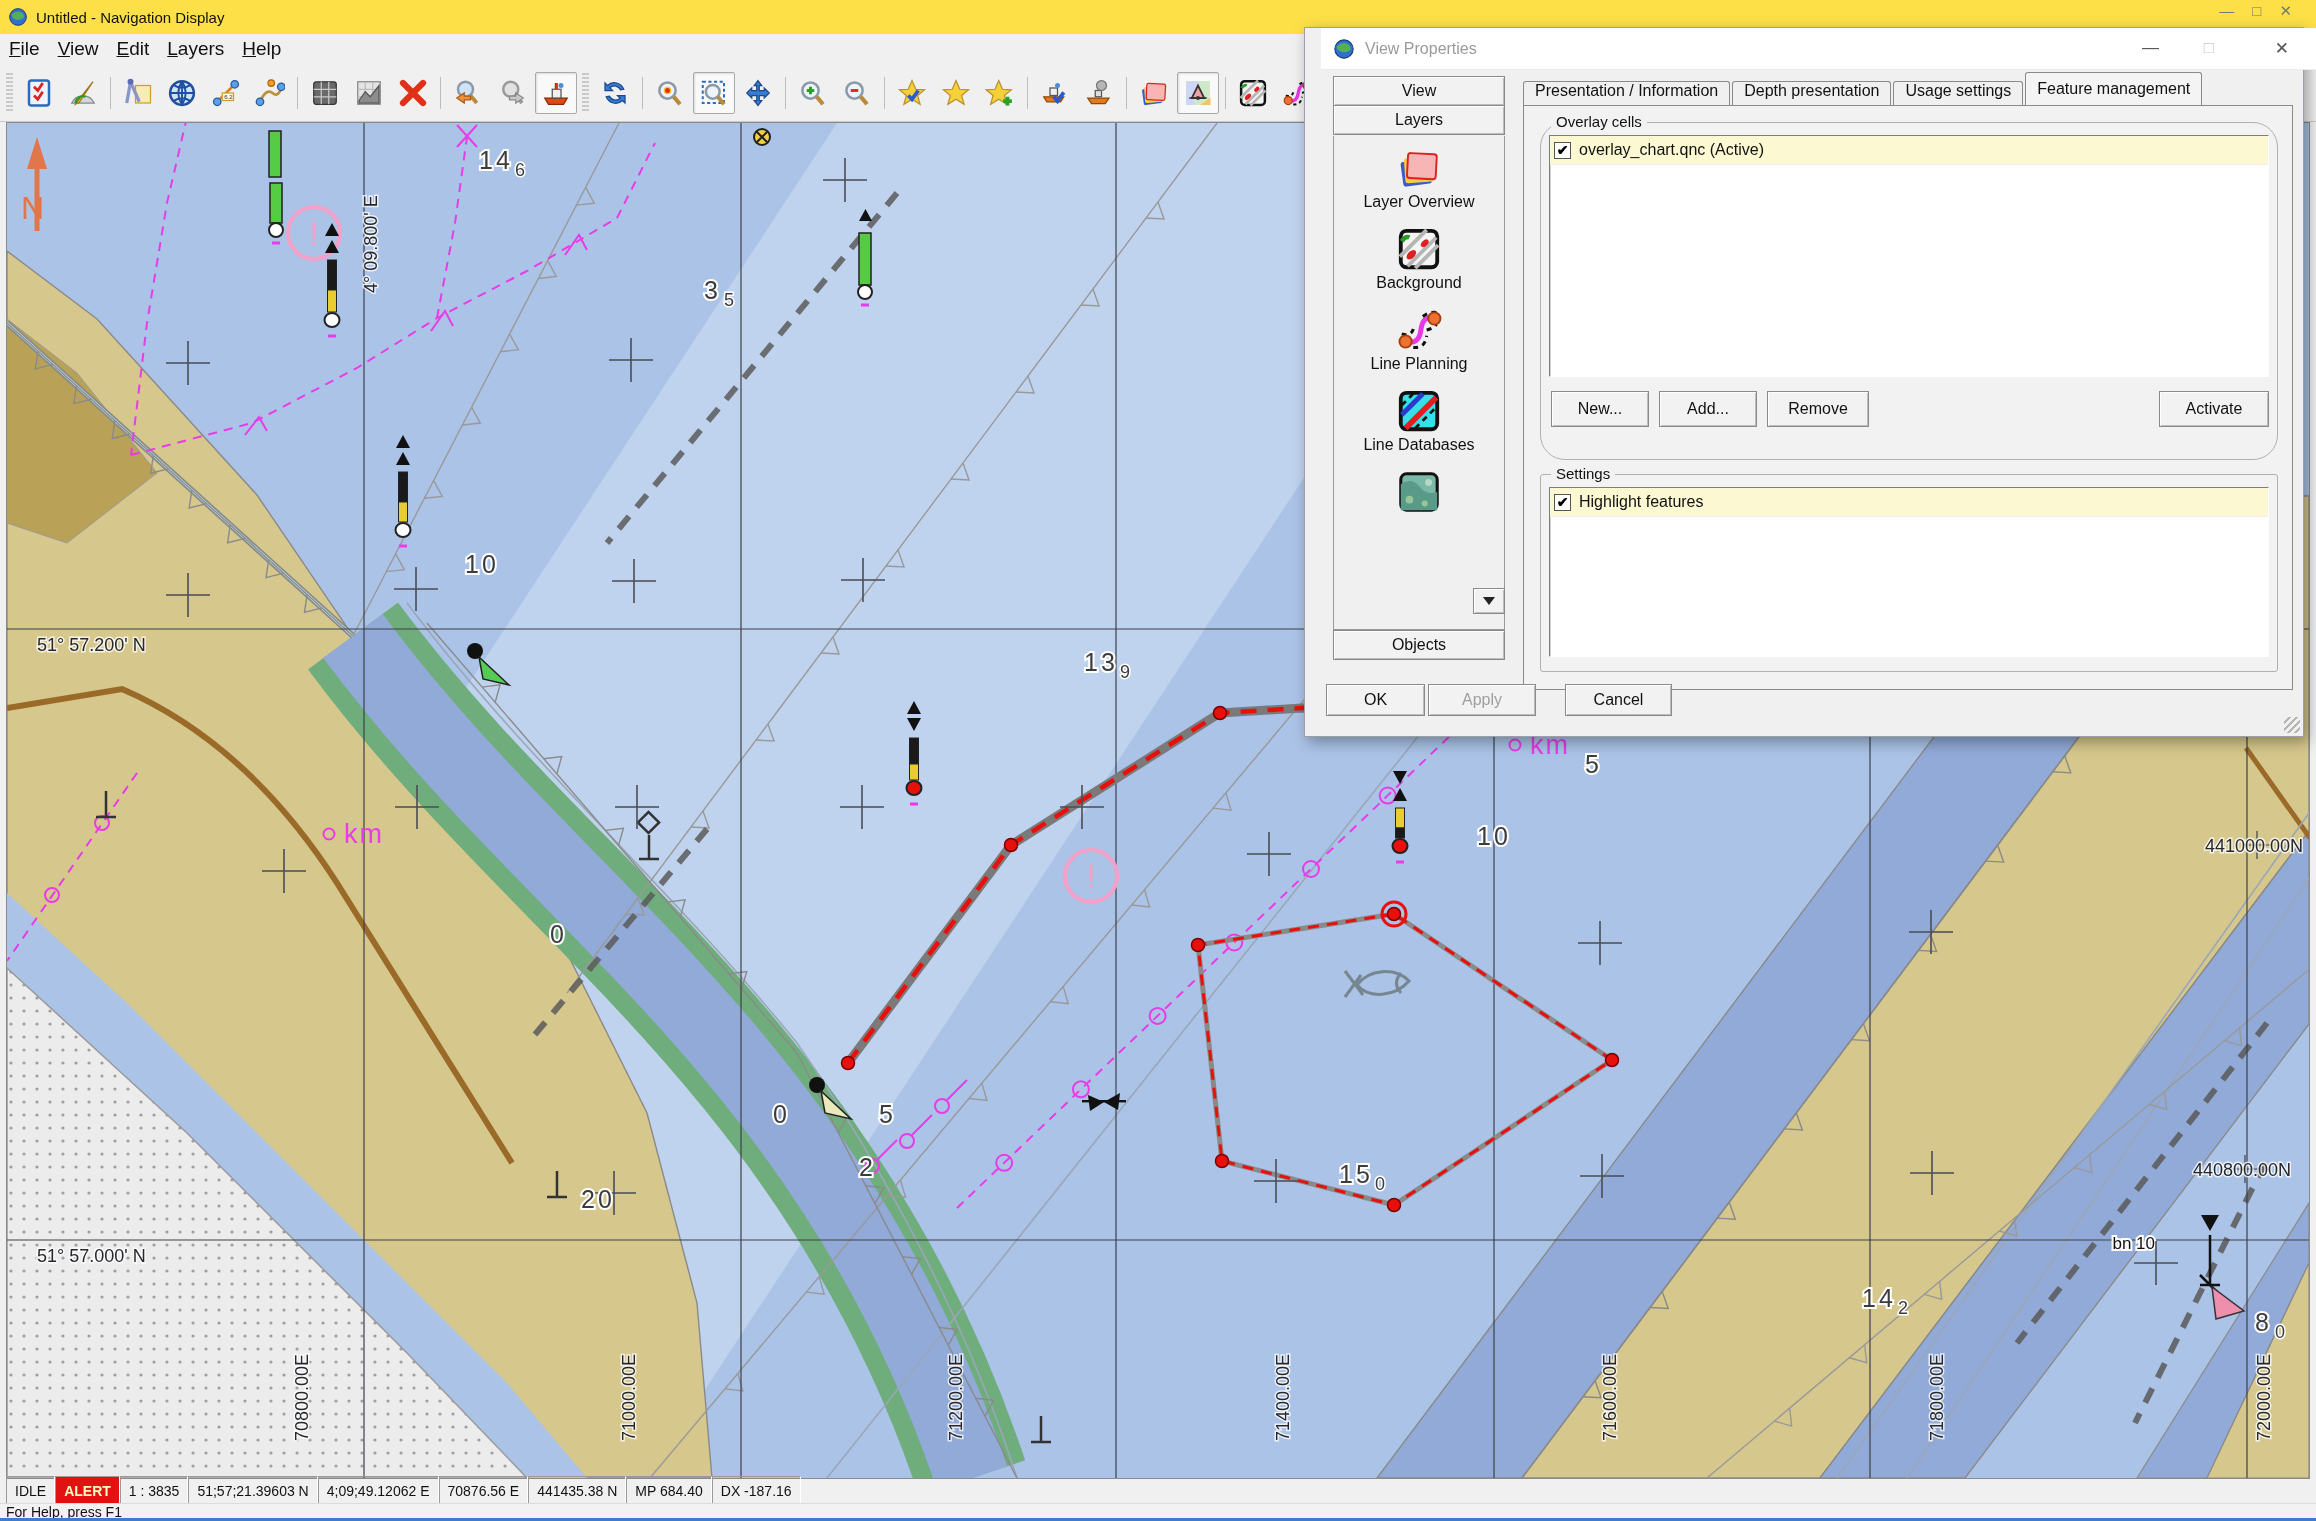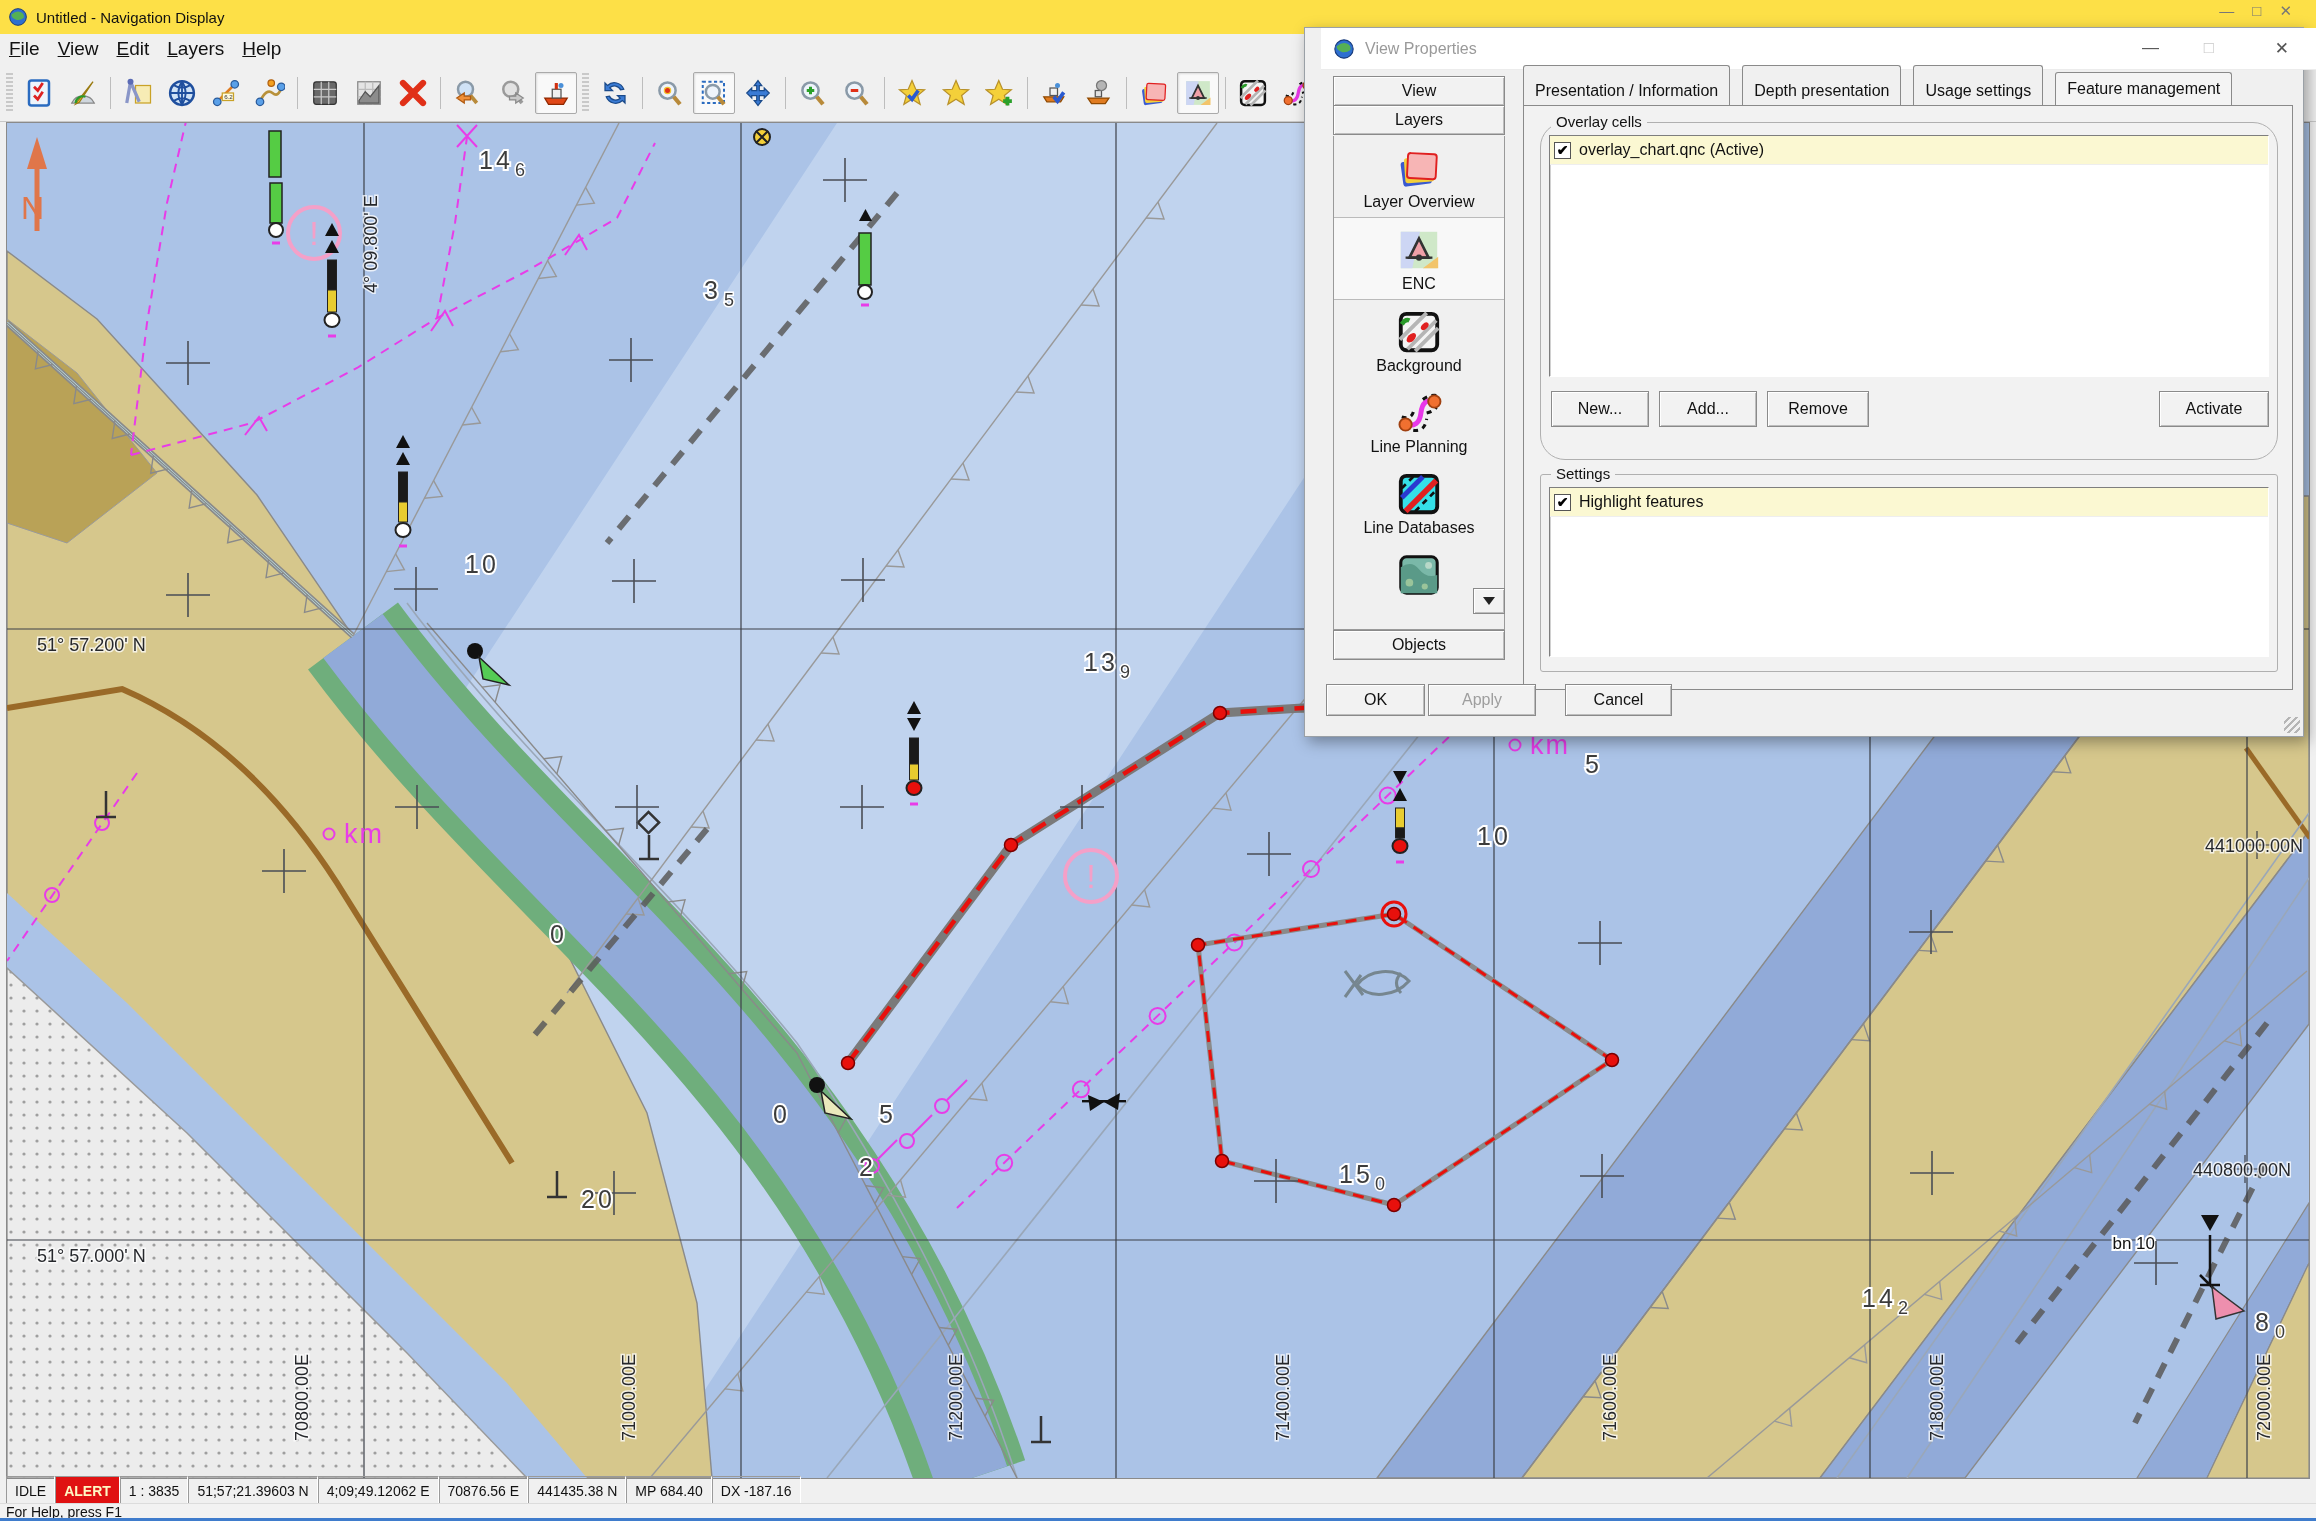--- a/index.html
+++ b/index.html
@@ -41,22 +41,22 @@
   .btn.disabled{color:#9e9e9e;}
   .navcol .btn{position:static;}
   .nav-btn{width:172px;height:30px;box-sizing:border-box;}
   .navlist{position:absolute;left:28px;top:108px;width:172px;height:494px;border:1px solid #9a9a9a;border-top:none;
            box-sizing:border-box;background:#f0f0f0;overflow:hidden;}
   .nav-item{width:100%;text-align:center;padding:9px 0 6px 0;font-size:16px;color:#111;}
   .nav-item svg{width:46px;height:46px;display:block;margin:0 auto 2px auto;}
   .nav-item.selected{background:#f8f8f8;border-top:1px solid #bbb;border-bottom:1px solid #bbb;}
   .downbtn{position:absolute;left:168px;top:560px;width:30px;height:24px;}
   .tabstrip{position:absolute;left:218px;top:48px;height:30px;display:flex;align-items:flex-end;}
-  .tab{border:1px solid #8a8a8a;border-bottom:none;background:#f0f0f0;padding:16px 11px 5px 11px;font-size:16px;
-       margin-right:12px;border-radius:3px 3px 0 0;height:19px;}
+  .tab{border:1px solid #8a8a8a;border-bottom:none;background:#f0f0f0;padding:0 11px 5px 11px;font-size:16px;
+       margin-right:2px;border-radius:3px 3px 0 0;height:19px;}
   .tab.active{background:#f4f4f4;padding-top:7px;height:22px;position:relative;top:1px;box-shadow:0 -1px 0 #fff inset;}
   .tabpanel{position:absolute;left:218px;top:77px;width:770px;height:585px;border:1px solid #8a8a8a;background:#f2f2f2;box-sizing:border-box;}
   .groupbox{position:absolute;border:1px solid #b0b0b0;border-radius:3px;}
   .grouplabel{position:absolute;top:-10px;left:10px;background:#f2f2f2;padding:0 5px;font-size:15px;}
   .listbox{position:absolute;background:#ffffff;border:1px solid;border-color:#7e7e7e #fff #fff #7e7e7e;box-shadow:1px 1px 0 #d0d0d0 inset;}
   .yitem{height:28px;background:#fbf8d2;display:flex;align-items:center;font-size:16px;border-bottom:1px solid #eee;}
   .checkbox{width:15px;height:15px;border:1px solid #555;background:#fff;margin:0 8px 0 4px;font-size:14px;line-height:14px;
             text-align:center;color:#000;font-weight:bold;}
   .grip-corner{position:absolute;right:3px;bottom:3px;width:16px;height:16px;
      background:repeating-linear-gradient(135deg,transparent 0 3px,#b5b5b5 3px 5px);}
@@ -699,28 +699,20 @@
     <div style="position:absolute;left:28px;top:48px;" class="navcol">
       <div class="btn nav-btn" style="position:static">View</div>
       <div class="btn nav-btn" style="position:static;margin-top:-1px">Layers</div>
     </div>
     <div class="navlist" id="navlist">
         <div class="nav-item"><svg viewBox="0 0 24 24">
             <rect x="3" y="8" width="15" height="13" rx="1.5" fill="#3a5ad0" transform="rotate(-8 10 14)"></rect>
             <rect x="4.5" y="6.5" width="15" height="13" rx="1.5" fill="#f4d03a" transform="rotate(-4 12 13)"></rect>
             <rect x="6" y="4.5" width="15" height="13" rx="1.5" fill="#f7b5b5" stroke="#e02020" transform="rotate(3 13 11)"></rect>
           </svg><span>Layer Overview</span></div>
-        <div class="nav-item selected"><svg viewBox="0 0 24 24">
-            <rect x="2.5" y="2.5" width="19" height="19" fill="#cfe8c8"></rect>
-            <path d="M2.5 2.5 h10 l-4 19 h-6 Z" fill="#cdd6f4"></path>
-            <path d="M14 21.5 h8 v-6 Z" fill="#f2c46a"></path>
-            <path d="M12 6 L17 16 H7 Z" fill="#f0a0a8" stroke="#333" stroke-width="1.4"></path>
-            <circle cx="12" cy="16" r="1.6" fill="#333"></circle>
-            <path d="M5 16 H19" stroke="#333" stroke-width="1.2"></path>
-          </svg><span>ENC</span></div>
         <div class="nav-item"><svg viewBox="0 0 24 24">
             <rect x="2.5" y="2.5" width="19" height="19" rx="3" fill="#f4f4f4" stroke="#111" stroke-width="2"></rect>
             <path d="M2 16 L16 2 M6 21 L21 6 M10 22 L22 10" stroke="#b5b5b5" stroke-width="2"></path>
             <ellipse cx="8" cy="15" rx="3" ry="1.8" fill="#e02020" transform="rotate(-45 8 15)"></ellipse>
             <ellipse cx="15" cy="9" rx="2.4" ry="1.5" fill="#e02020" transform="rotate(-45 15 9)"></ellipse>
             <path d="M3 8 q2-3 4-2" stroke="#2a9a2a" stroke-width="2.4" fill="none"></path>
           </svg><span>Background</span></div>
         <div class="nav-item"><svg viewBox="0 0 24 24">
             <path d="M5 18 Q12 20 13 12 T20 6" stroke="#e838e8" stroke-width="2.6" fill="none"></path>
             <path d="M3 14 Q9 16 9.5 9 M9 21 Q15 22 16 15 M14 5 Q18 2 22 3 M16 12 Q20 11 21 9" stroke="#111" stroke-width="1.6" stroke-dasharray="2.5,2.5" fill="none"></path>

